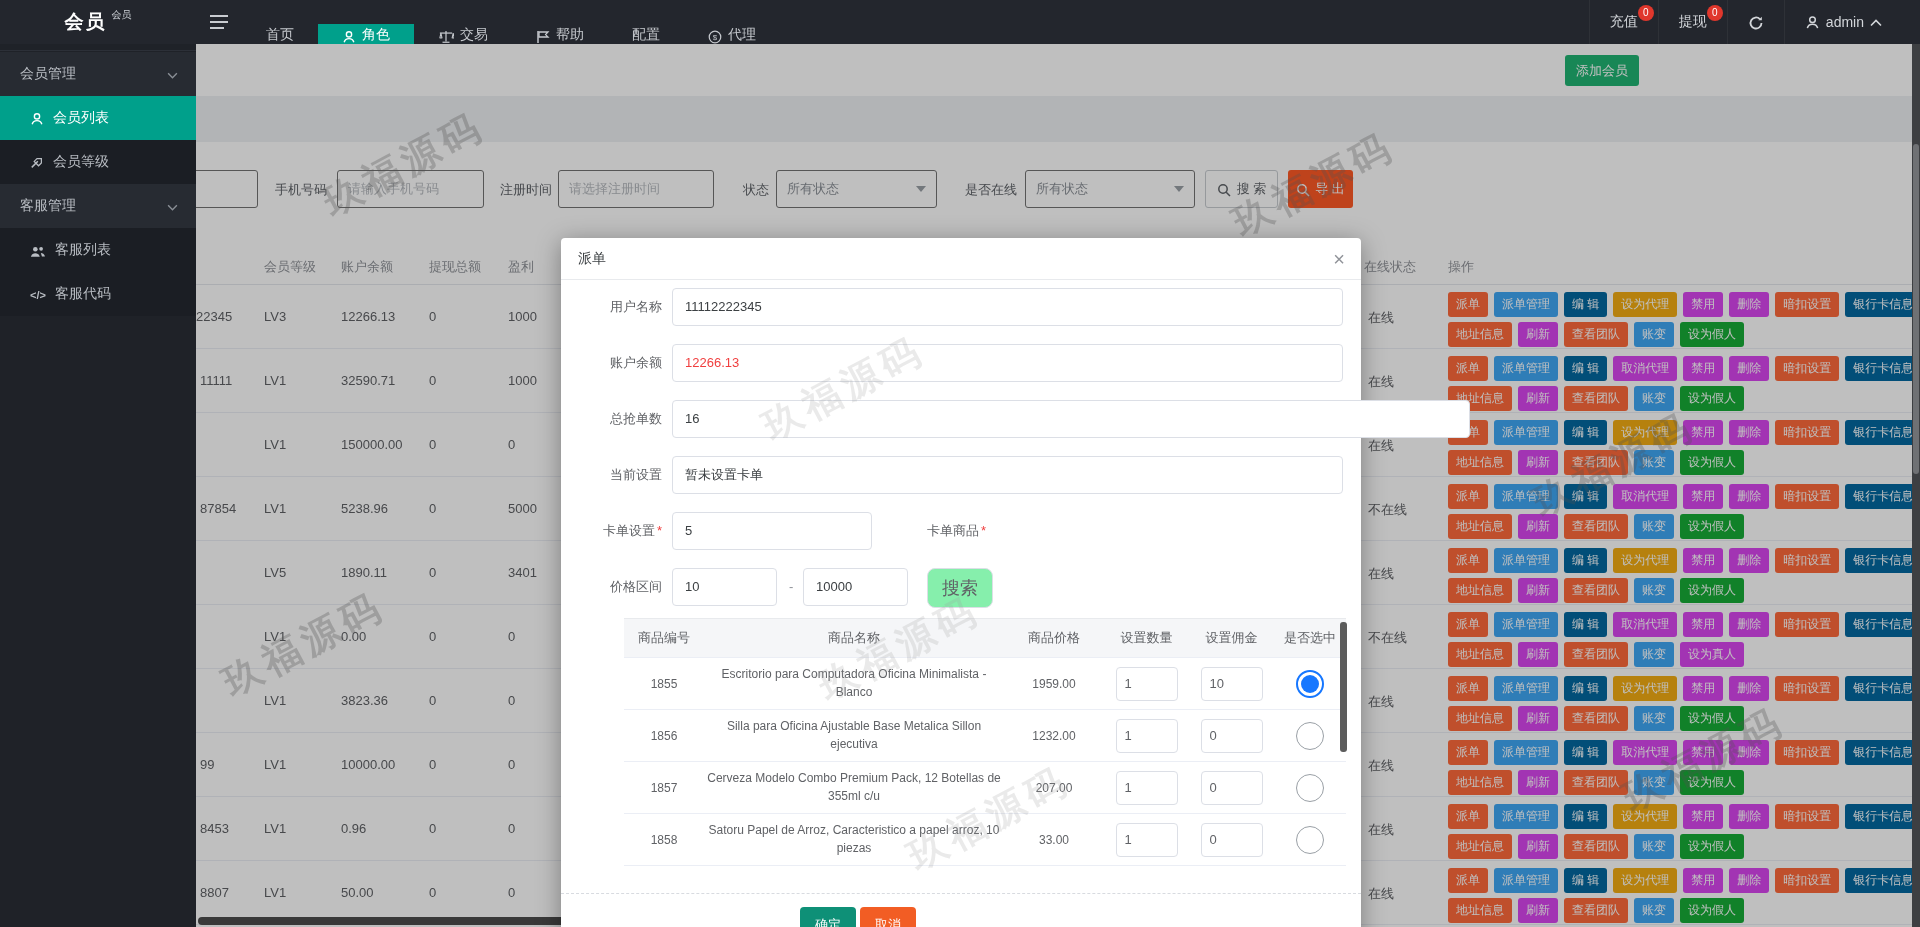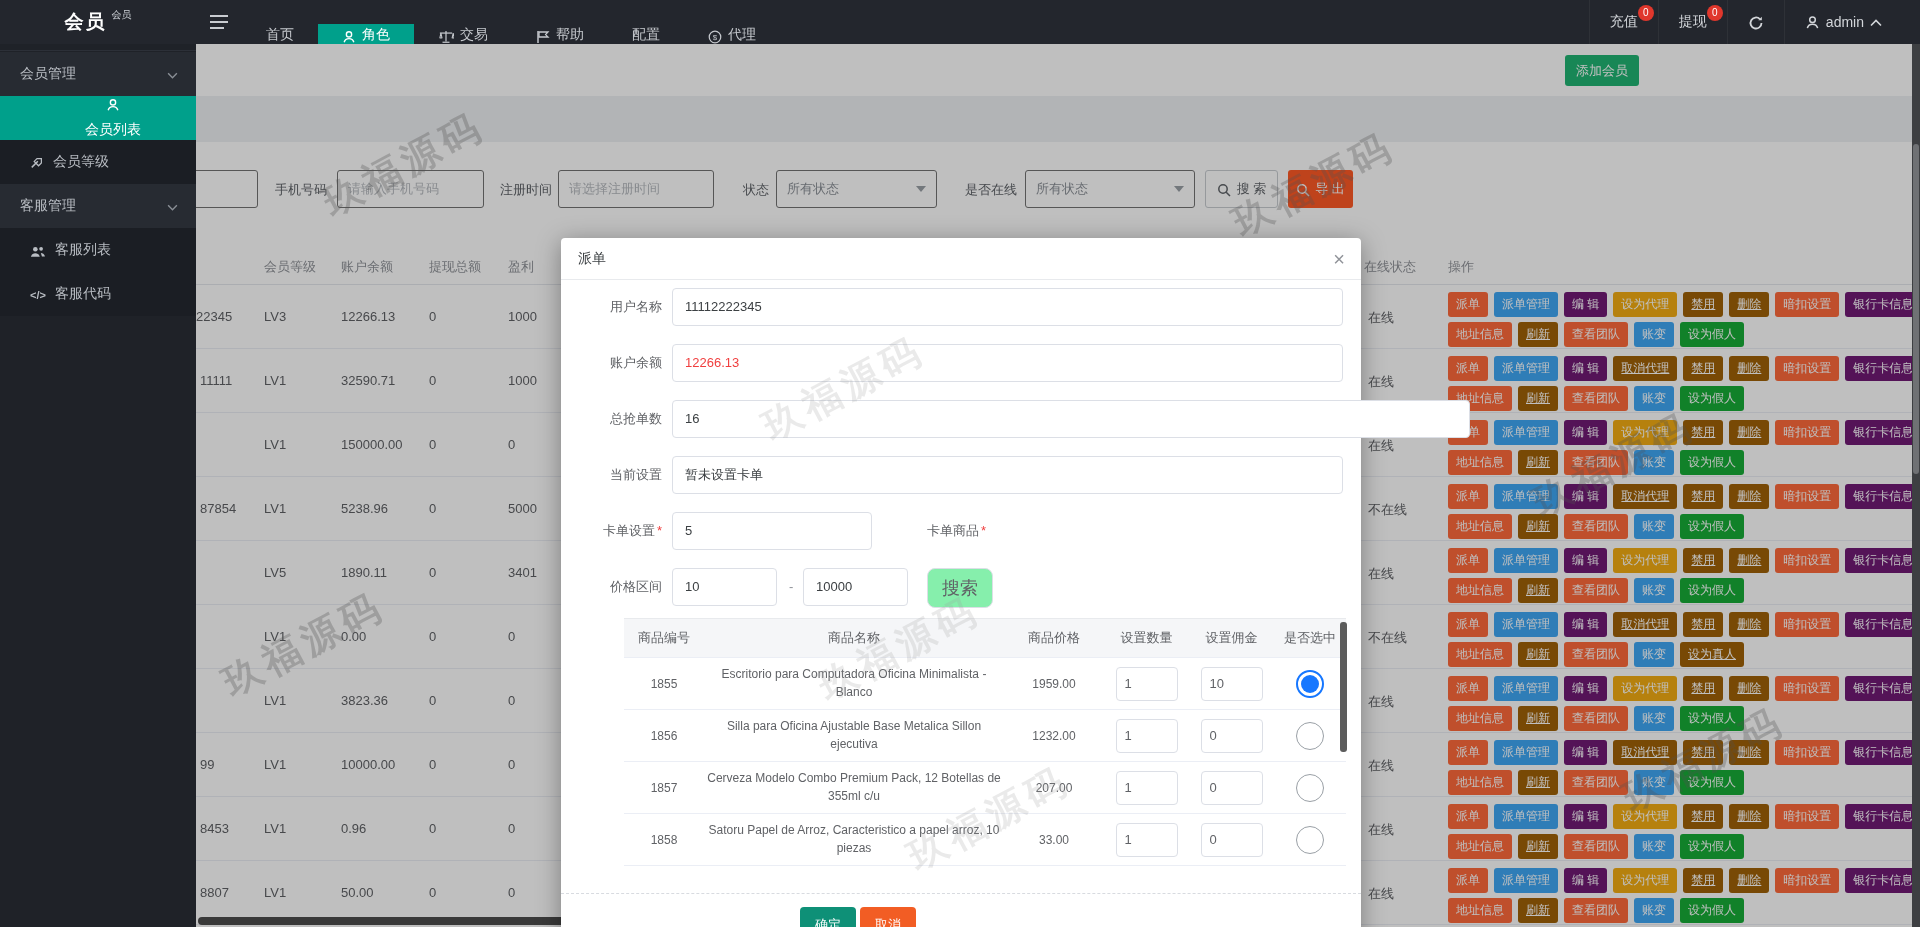--- a/index.html
+++ b/index.html
@@ -22,21 +22,21 @@
   .nav-item svg { display:block; }
   .nav-right { margin-left:auto; display:flex; align-items:stretch; padding-right:18px; }
   .nav-right-item { display:flex; align-items:center; padding:0 20px; color:#d3d6da; font-size:14px; position:relative; cursor:pointer; border-left:1px solid rgba(255,255,255,0.05); gap:6px; }
   .badge { position:absolute; top:5px; right:4px; min-width:16px; height:16px; border-radius:8px; background:#e0372c; color:#fff; font-size:10px; line-height:16px; text-align:center; padding:0 3px; }
 
   
   #sidebar { position:absolute; left:0; top:44px; width:196px; height:883px; background:#1f2228; z-index:60; }
   .side-item { height:44px; display:flex; align-items:center; font-size:14px; color:#b9bdc3; cursor:pointer; position:relative; }
   .side-item.group { background:#272b32; padding-left:20px; }
   .side-item.child { background:#1b1e24; padding-left:30px; gap:9px; }
-  .side-item.child.active { background:#00a08b; color:#fff;flex-direction:column; }
+  .side-item.child.active { background:#00a08b; color:#fff; }
   .side-item .chev { position:absolute; right:18px; }
   .side-item svg, .side-item .txticon { flex:none; }
   .txticon { font-size:11px; color:inherit; font-weight:bold; }
   #sidebar-top-line { position:absolute; left:0; top:6px; width:196px; height:1px; background:#2c3038; }
 
   
   #main { position:absolute; left:196px; top:44px; width:1724px; height:883px; overflow:hidden; background:#eef0f3; }
   #page-header { position:absolute; left:0; top:0; width:100%; height:52px; background:#fff; }
   #add-member { position:absolute; left:1369px; top:11px; width:74px; height:31px; background:#21b573; color:#fff; border:none; border-radius:3px; font-size:13px; cursor:pointer; }
   #card { position:absolute; left:0; top:98px; width:1716px; height:785px; background:#fff; }
@@ -51,22 +51,22 @@
 
   
   #bg-table-head { position:absolute; left:0; top:204px; width:1716px; height:37px; border-bottom:1px solid #e4e7ed; font-size:13px; color:#909399; }
   #bg-table-head span { position:absolute; top:10px; }
   #bg-rows { position:absolute; left:0; top:241px; width:1716px; }
   .mrow { position:relative; width:1716px; height:64px; border-bottom:1px solid #ebeef5; font-size:13px; color:#606266; }
   .mrow span.cell { position:absolute; top:24px; }
   .acts { position:absolute; left:1252px; top:7px; width:460px; }
   .aline { display:flex; gap:6px; margin-bottom:5px; }
   .abtn { border:none; border-radius:3px; color:#fff; font-size:12px; padding:4px 8px; white-space:nowrap; cursor:pointer; }
-  .c-orange{background:#ff6a3b;} .c-blue{background:#3fa7f5;} .c-teal{background:#701a75;}
-  .c-yellow{background:#f3ad13;} .c-red{background:#a16207;text-decoration:underline;} .c-green{background:#17ad37;}
+  .c-orange{background:#ff6a3b;} .c-blue{background:#3fa7f5;} .c-teal{background:#0369a1;}
+  .c-yellow{background:#f3ad13;} .c-red{background:#d946ef;} .c-green{background:#17ad37;}
 
   #hscroll { position:absolute; left:2px; bottom:2px; width:1140px; height:8px; border-radius:4px; background:#4c4c4c; z-index:70; }
 
   
   #overlay { position:absolute; left:196px; top:44px; width:1724px; height:883px; background:rgba(0,0,0,0.25); z-index:90; }
   #vscroll { position:absolute; right:0; top:44px; width:8px; height:883px; background:#3d3f42; z-index:95; }
   #vscroll .thumb { position:absolute; left:1px; top:100px; width:6px; height:330px; border-radius:3px; background:#6f7174; }
 
   
   #modal { position:absolute; left:561px; top:238px; width:800px; height:720px; background:#fff; border-radius:4px; box-shadow:0 4px 24px rgba(0,0,0,0.35); z-index:100; }

